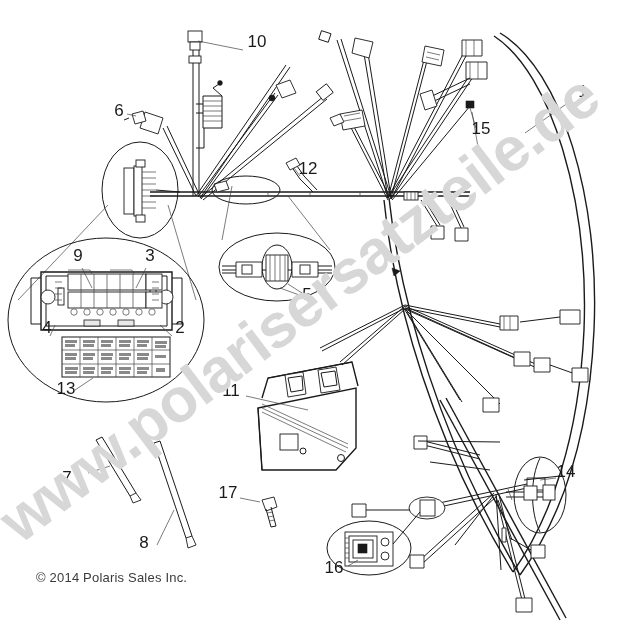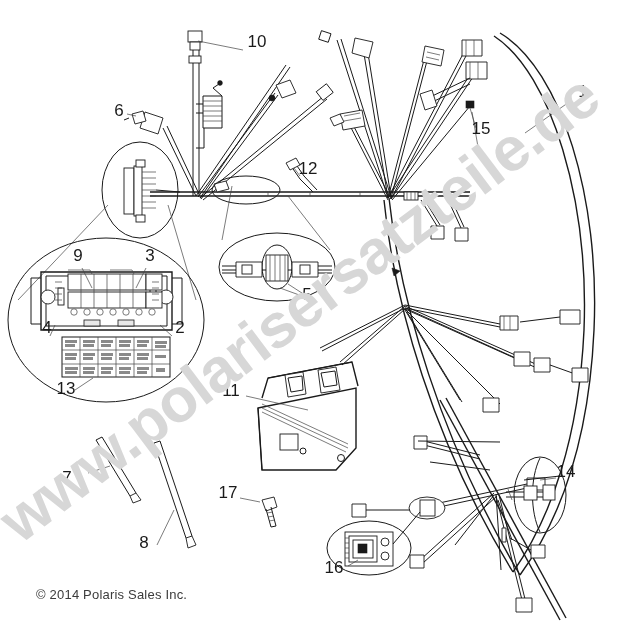--- a/index.html
+++ b/index.html
@@ -24,21 +24,21 @@
   }
   .callout-label {
     font-family: "Liberation Sans", sans-serif;
     font-size: 17px;
     fill: #1a1a1a;
     font-weight: 400;
   }
   .copyright-text {
     position: absolute;
     left: 36px;
-    top: 587px;
+    top: 570px;
     font-family: "Liberation Sans", sans-serif;
     font-size: 13px;
     color: #3b3b3b;
     letter-spacing: 0.2px;
     white-space: nowrap;
   }
   #watermark {
     position: absolute;
     left: 0; top: 0;
     width: 631px;

